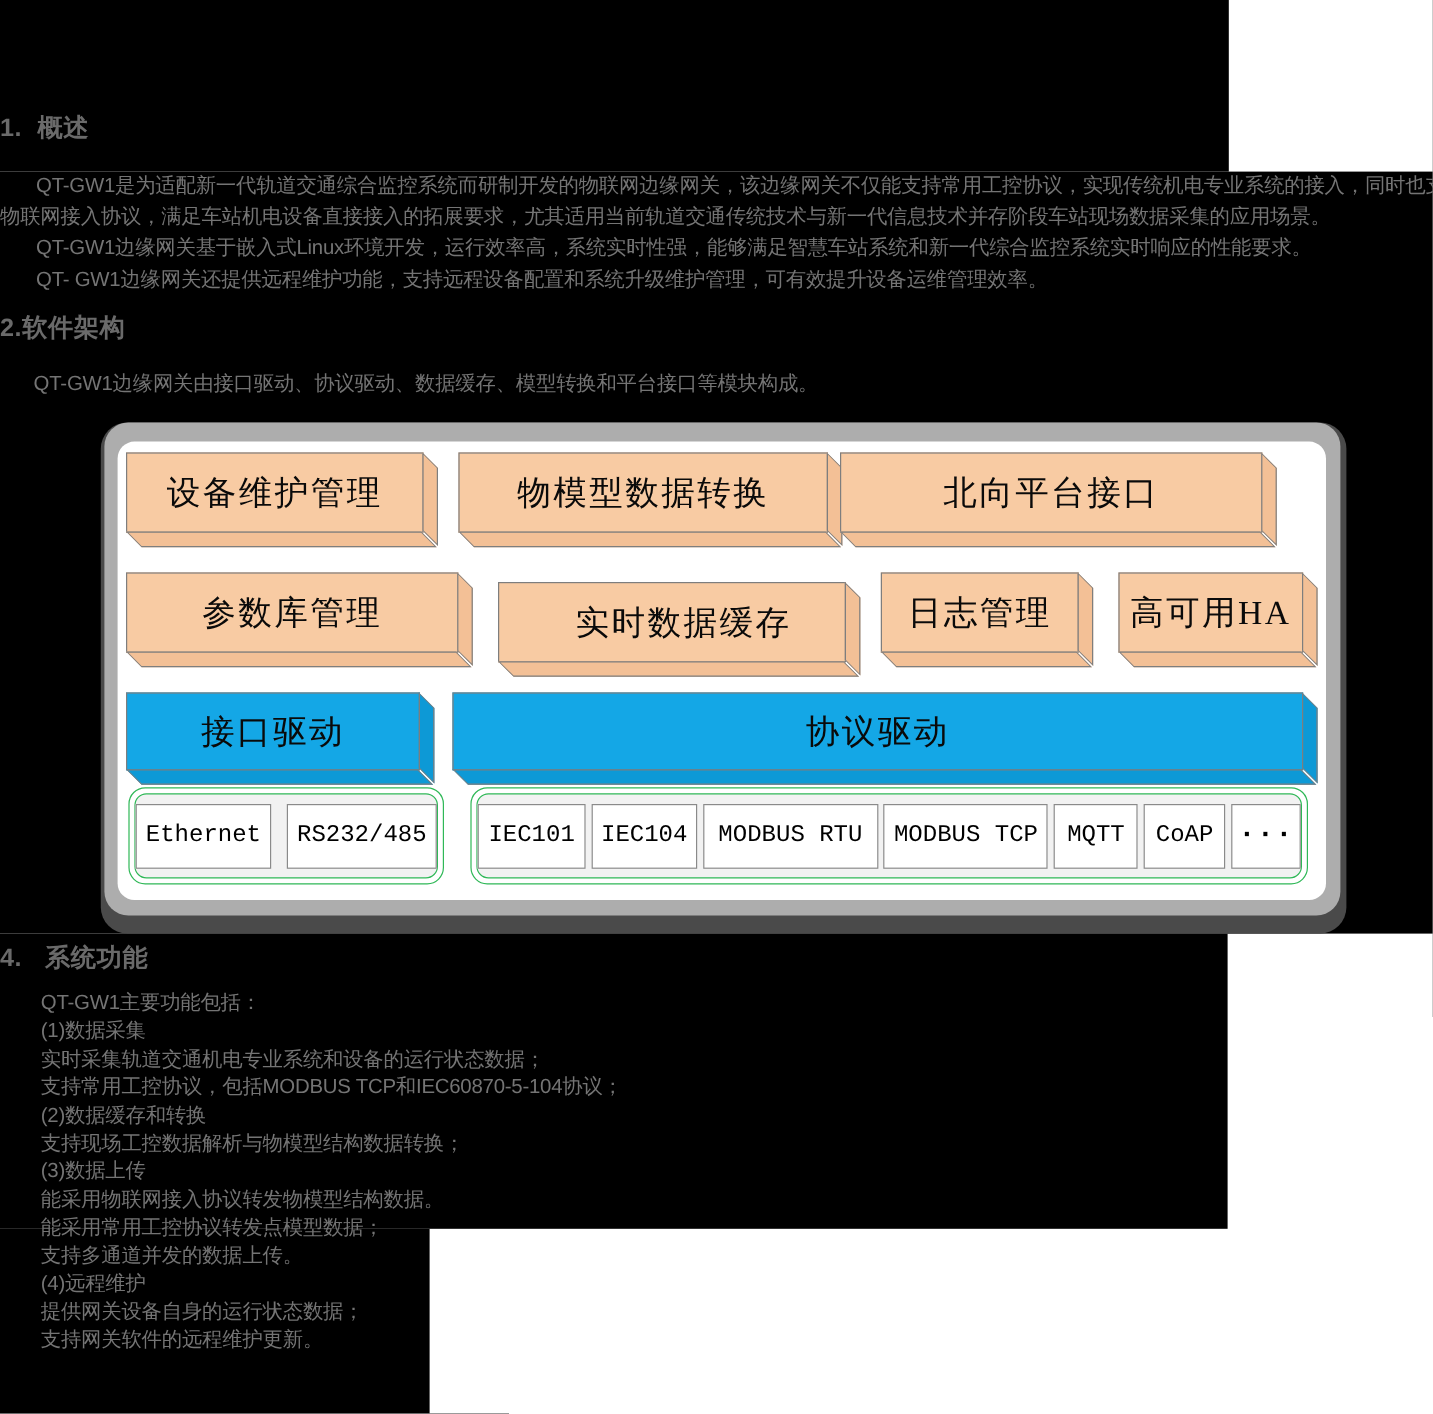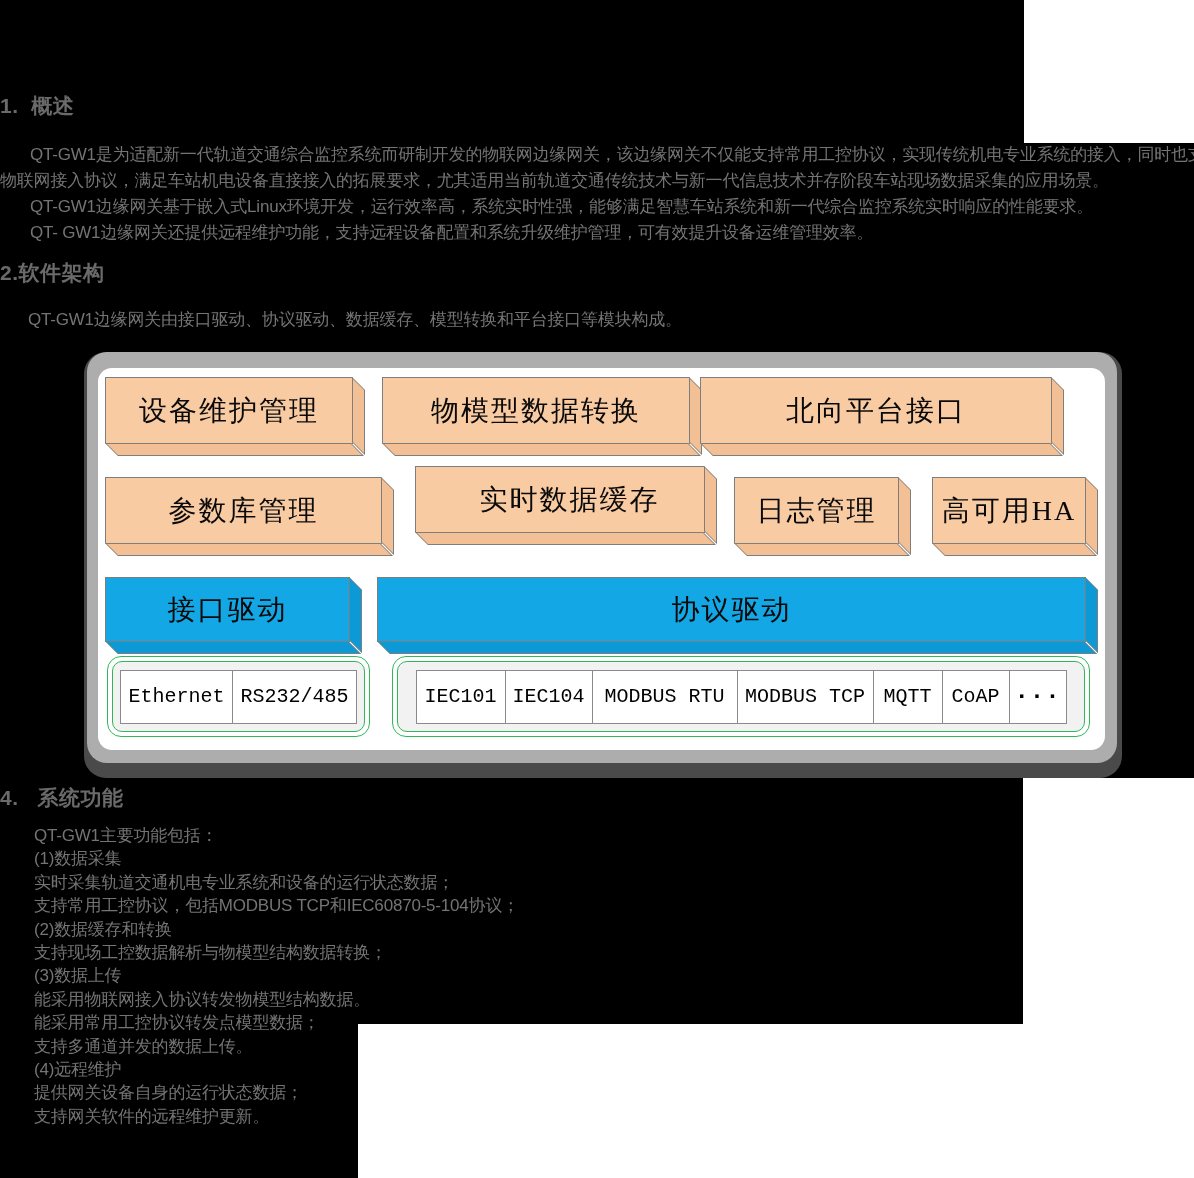--- a/index.html
+++ b/index.html
@@ -51,21 +51,21 @@
     content:"";position:absolute;top:100%;left:-1px;width:100%;height:13px;
     background:var(--side);border:1px solid #7e7e7e;box-sizing:border-box;
     transform:skewX(45deg);transform-origin:0 0;
   }
   .box3d.blue{--face:#14A7E6;--side:#0D99D6;}
   .row3{height:65px;}
 
   
   .gwrap{position:absolute;box-sizing:border-box;border:1px solid #2FB857;border-radius:14px;padding:4px;background:#ffffff;height:81px;}
   .ginner{width:100%;height:100%;box-sizing:border-box;border:1px solid #2FB857;border-radius:10px;background:#F2F2F2;
-    display:flex;align-items:center;justify-content:center;}
+    display:flex;align-items:center;justify-content:space-between;}
   .cell{
     box-sizing:border-box;height:54px;margin-left:-1px;background:#ffffff;border:1px solid #8a8a8a;
     display:flex;align-items:center;justify-content:center;
     font-family:"Liberation Mono",monospace;font-size:20px;color:#000;white-space:nowrap;
   }
   .cell:first-child{margin-left:0;}
   .cell.dots{font-weight:bold;font-size:24px;letter-spacing:1px;}
 </style>
 </head>
 <body>
@@ -96,21 +96,21 @@
 <div class="box3d" style="left:382px;top:377px;width:308px;">
     <span>物模型数据转换</span>
   </div>
 <div class="box3d" style="left:700px;top:377px;width:352px;">
     <span>北向平台接口</span>
   </div>
 
 <div class="box3d" style="left:105px;top:477px;width:277px;">
     <span>参数库管理</span>
   </div>
-<div class="box3d" style="left:415px;top:466px;width:290px;padding-left:19px;">
+<div class="box3d" style="left:415px;top:485px;width:290px;padding-left:19px;">
     <span>实时数据缓存</span>
   </div>
 <div class="box3d" style="left:734px;top:477px;width:165px;">
     <span>日志管理</span>
   </div>
 <div class="box3d" style="left:932px;top:477px;width:154px;">
     <span>高可用HA</span>
   </div>
 
 <div class="box3d blue row3" style="left:105px;top:577px;width:245px;">

